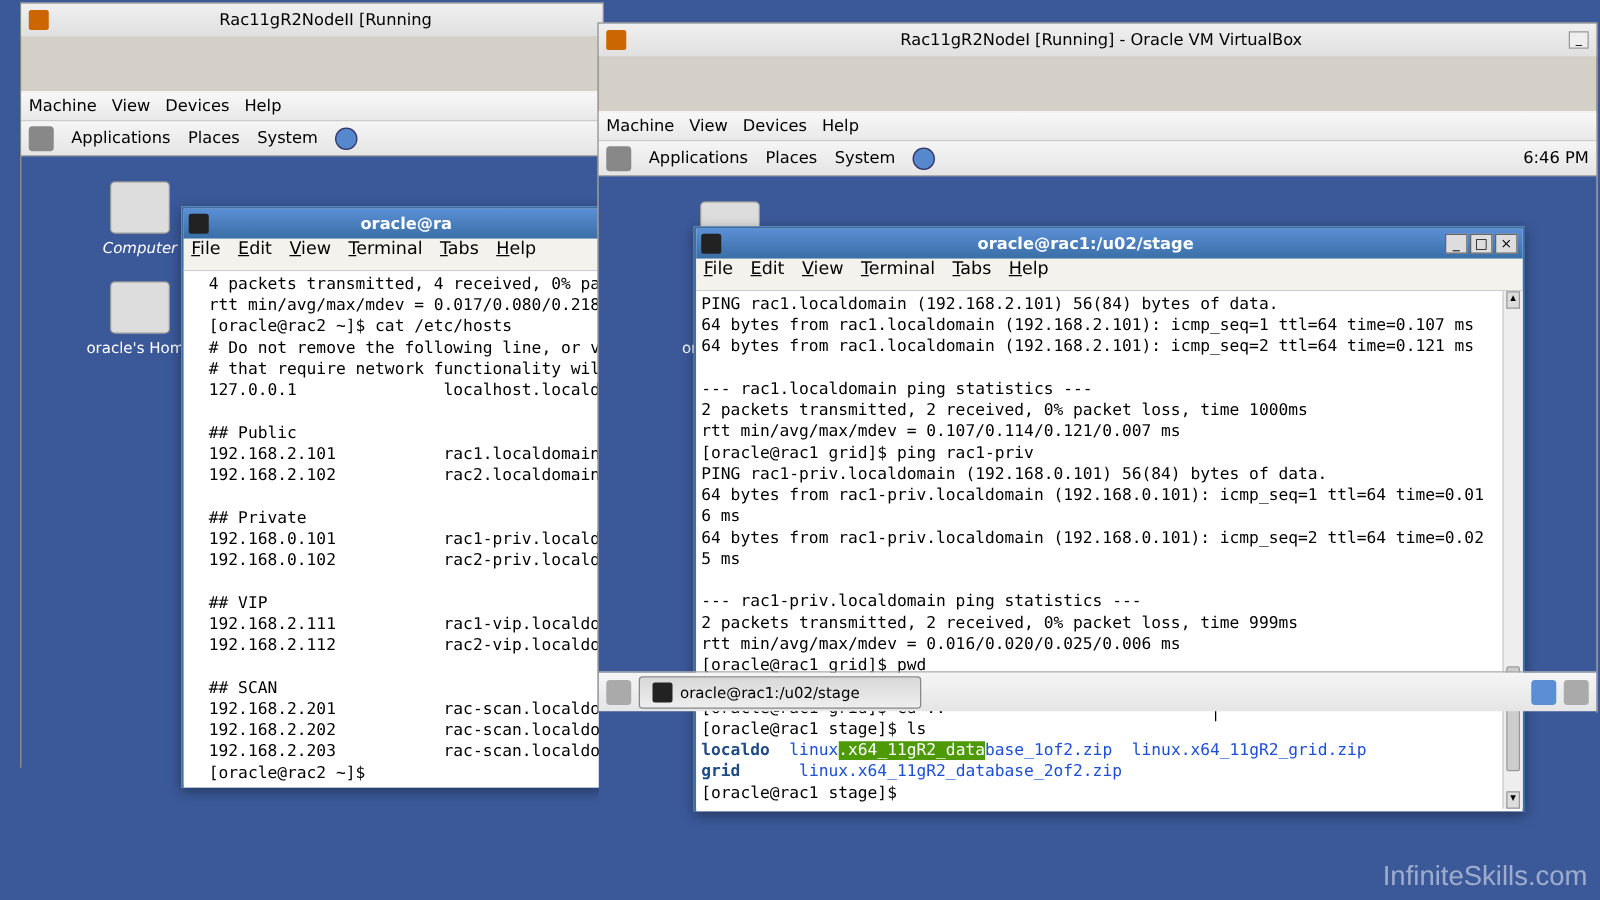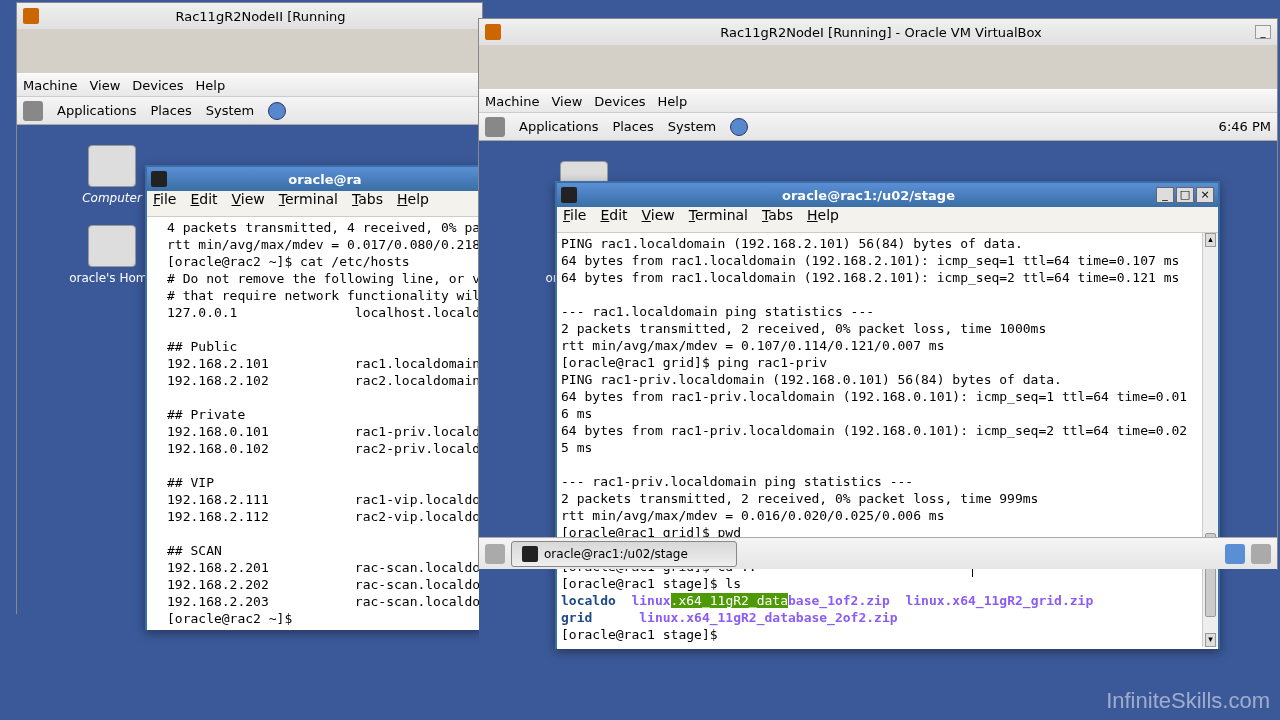--- a/index.html
+++ b/index.html
@@ -184,21 +184,21 @@
   border: 1px solid #888;
 }
 .taskbar .task-btn .ticon {
   width: 16px; height: 16px; background: #222; border-radius: 2px;
 }
 .taskbar .tb-icon {
   width: 20px; height: 20px;
   background: #aaa; border-radius: 3px;
 }
 .dir { color: #204a87; font-weight: bold; }
-.zip-hl { color: #8b5cf6; font-weight: bold; }
+.zip-hl { color: #1d4ed8; }
 .zip-sel { background: #4e9a06; color: #fff; }
 .watermark {
   position: absolute;
   right: 10px; bottom: 6px;
   font-size: 22px;
   color: rgba(255,255,255,0.5);
   font-family: Arial, sans-serif;
 }
 .cursor-caret {
   display: inline-block;

